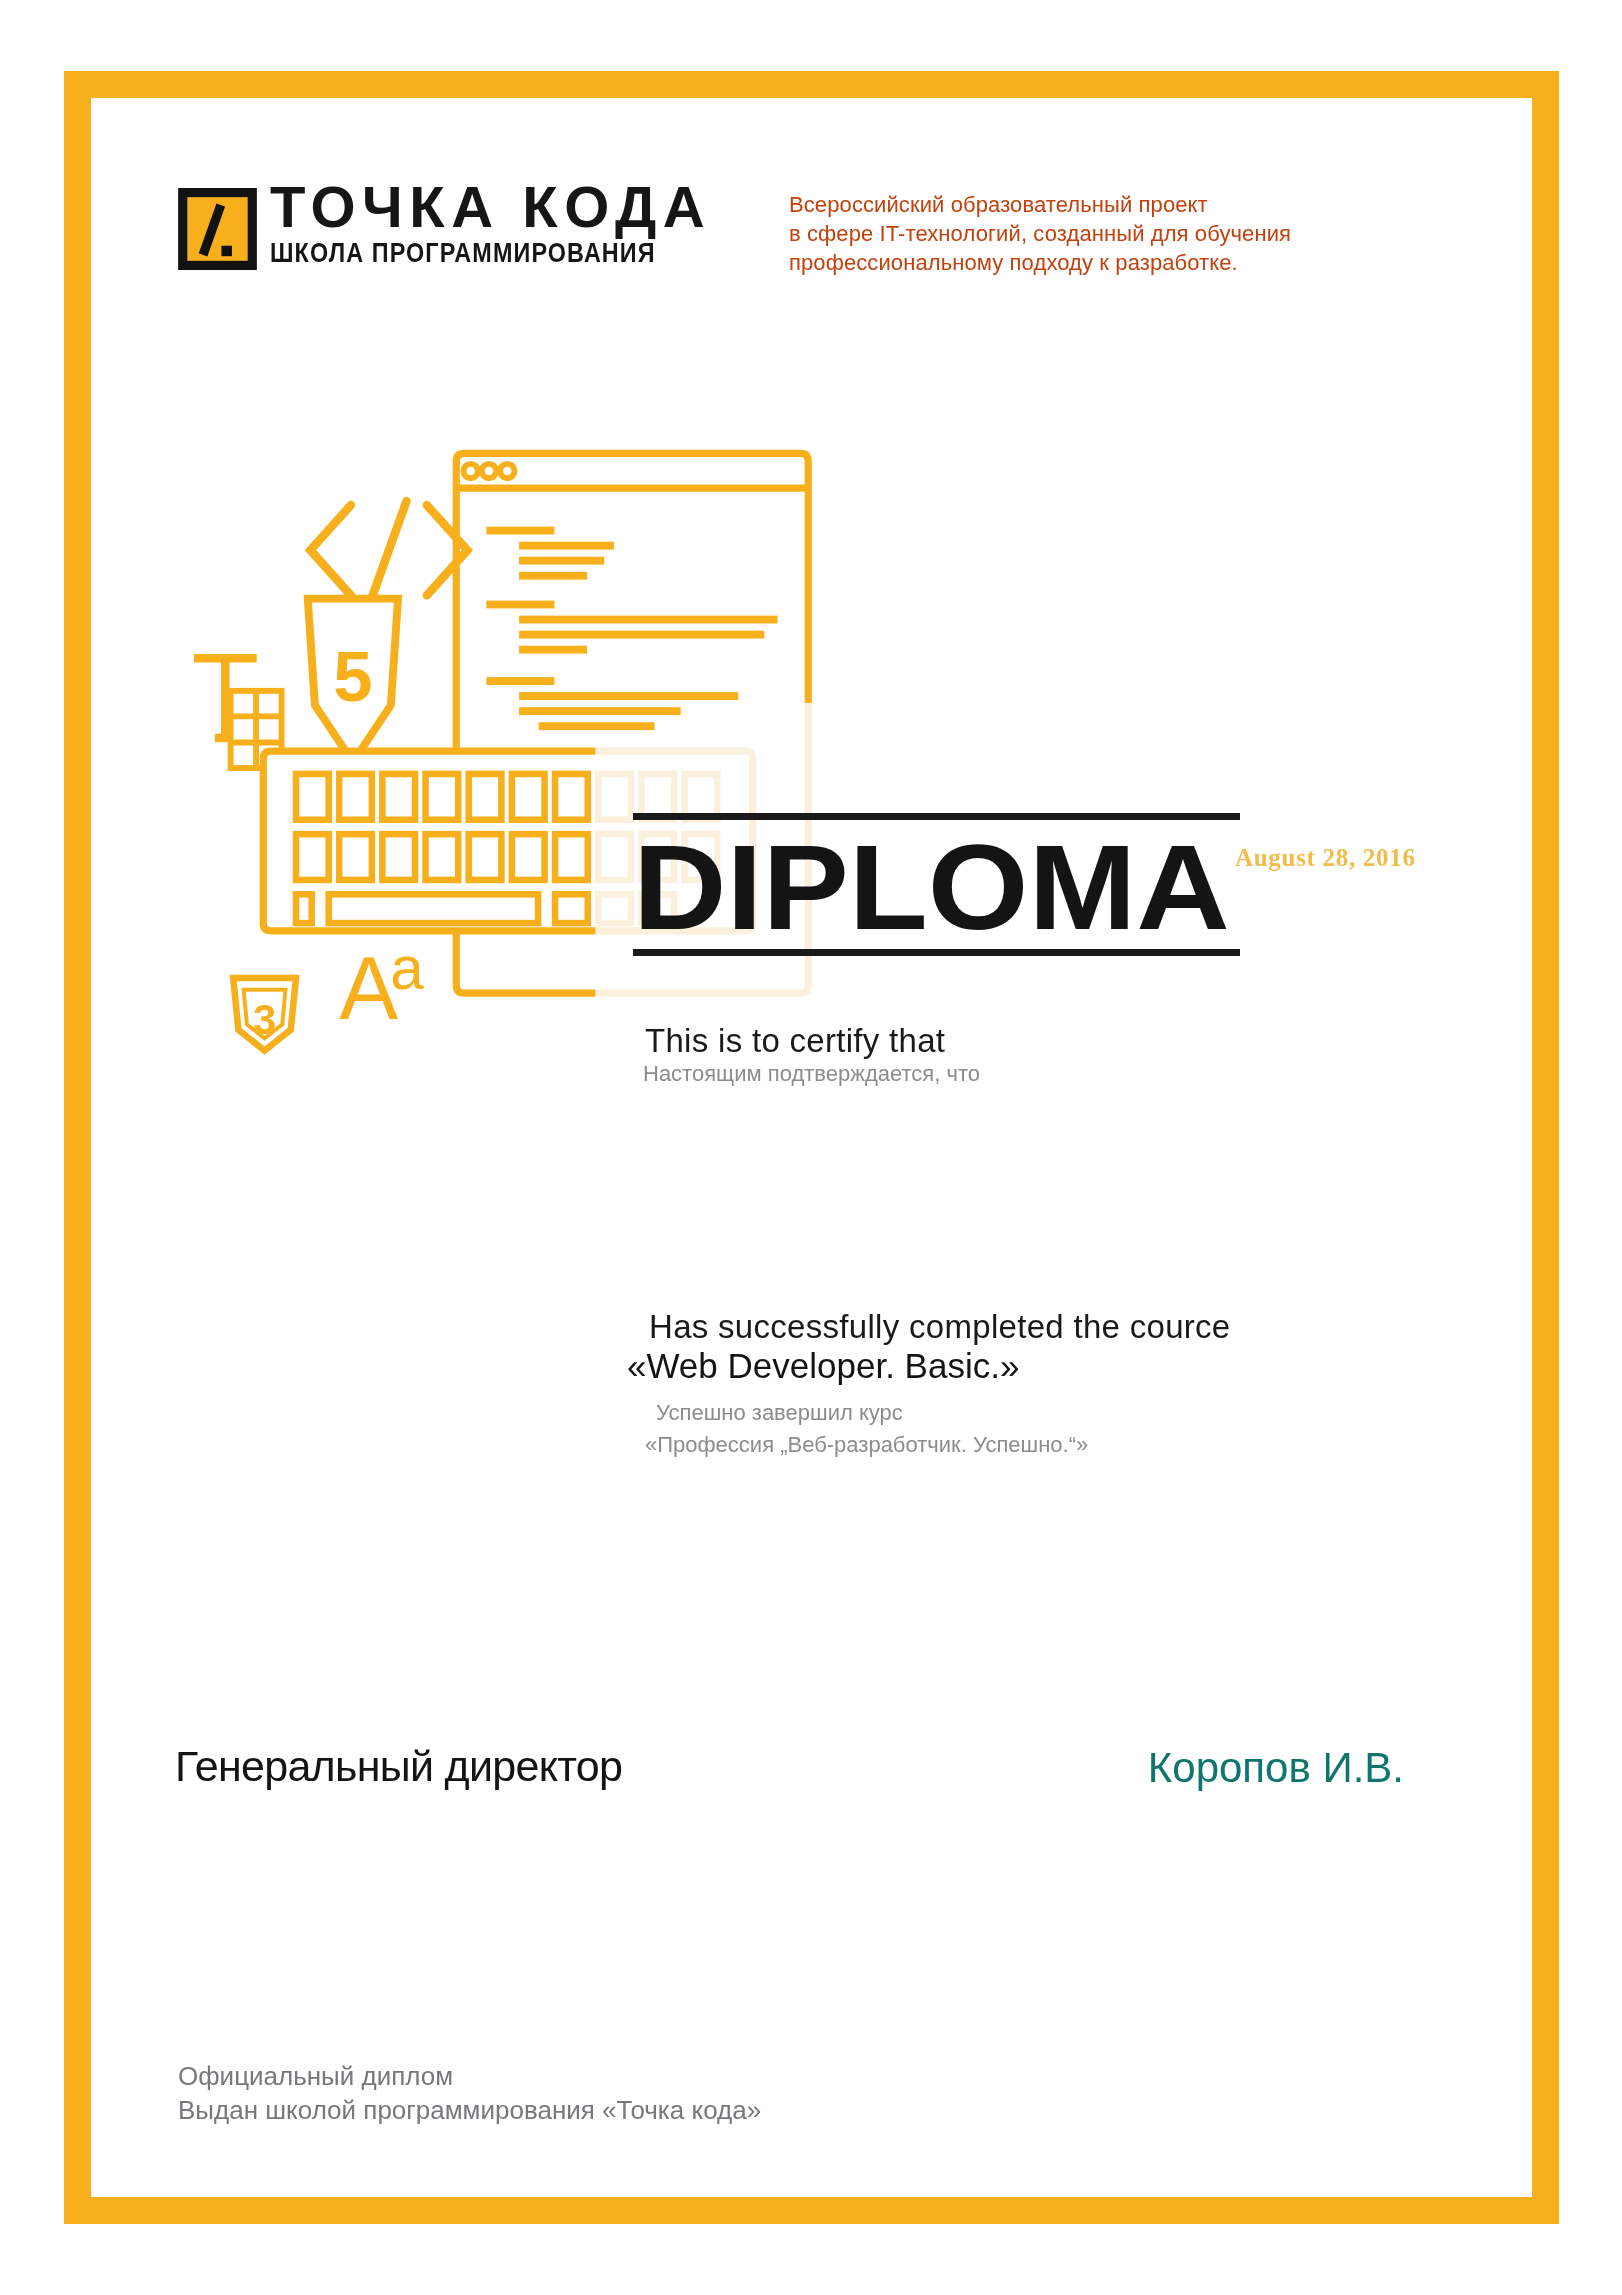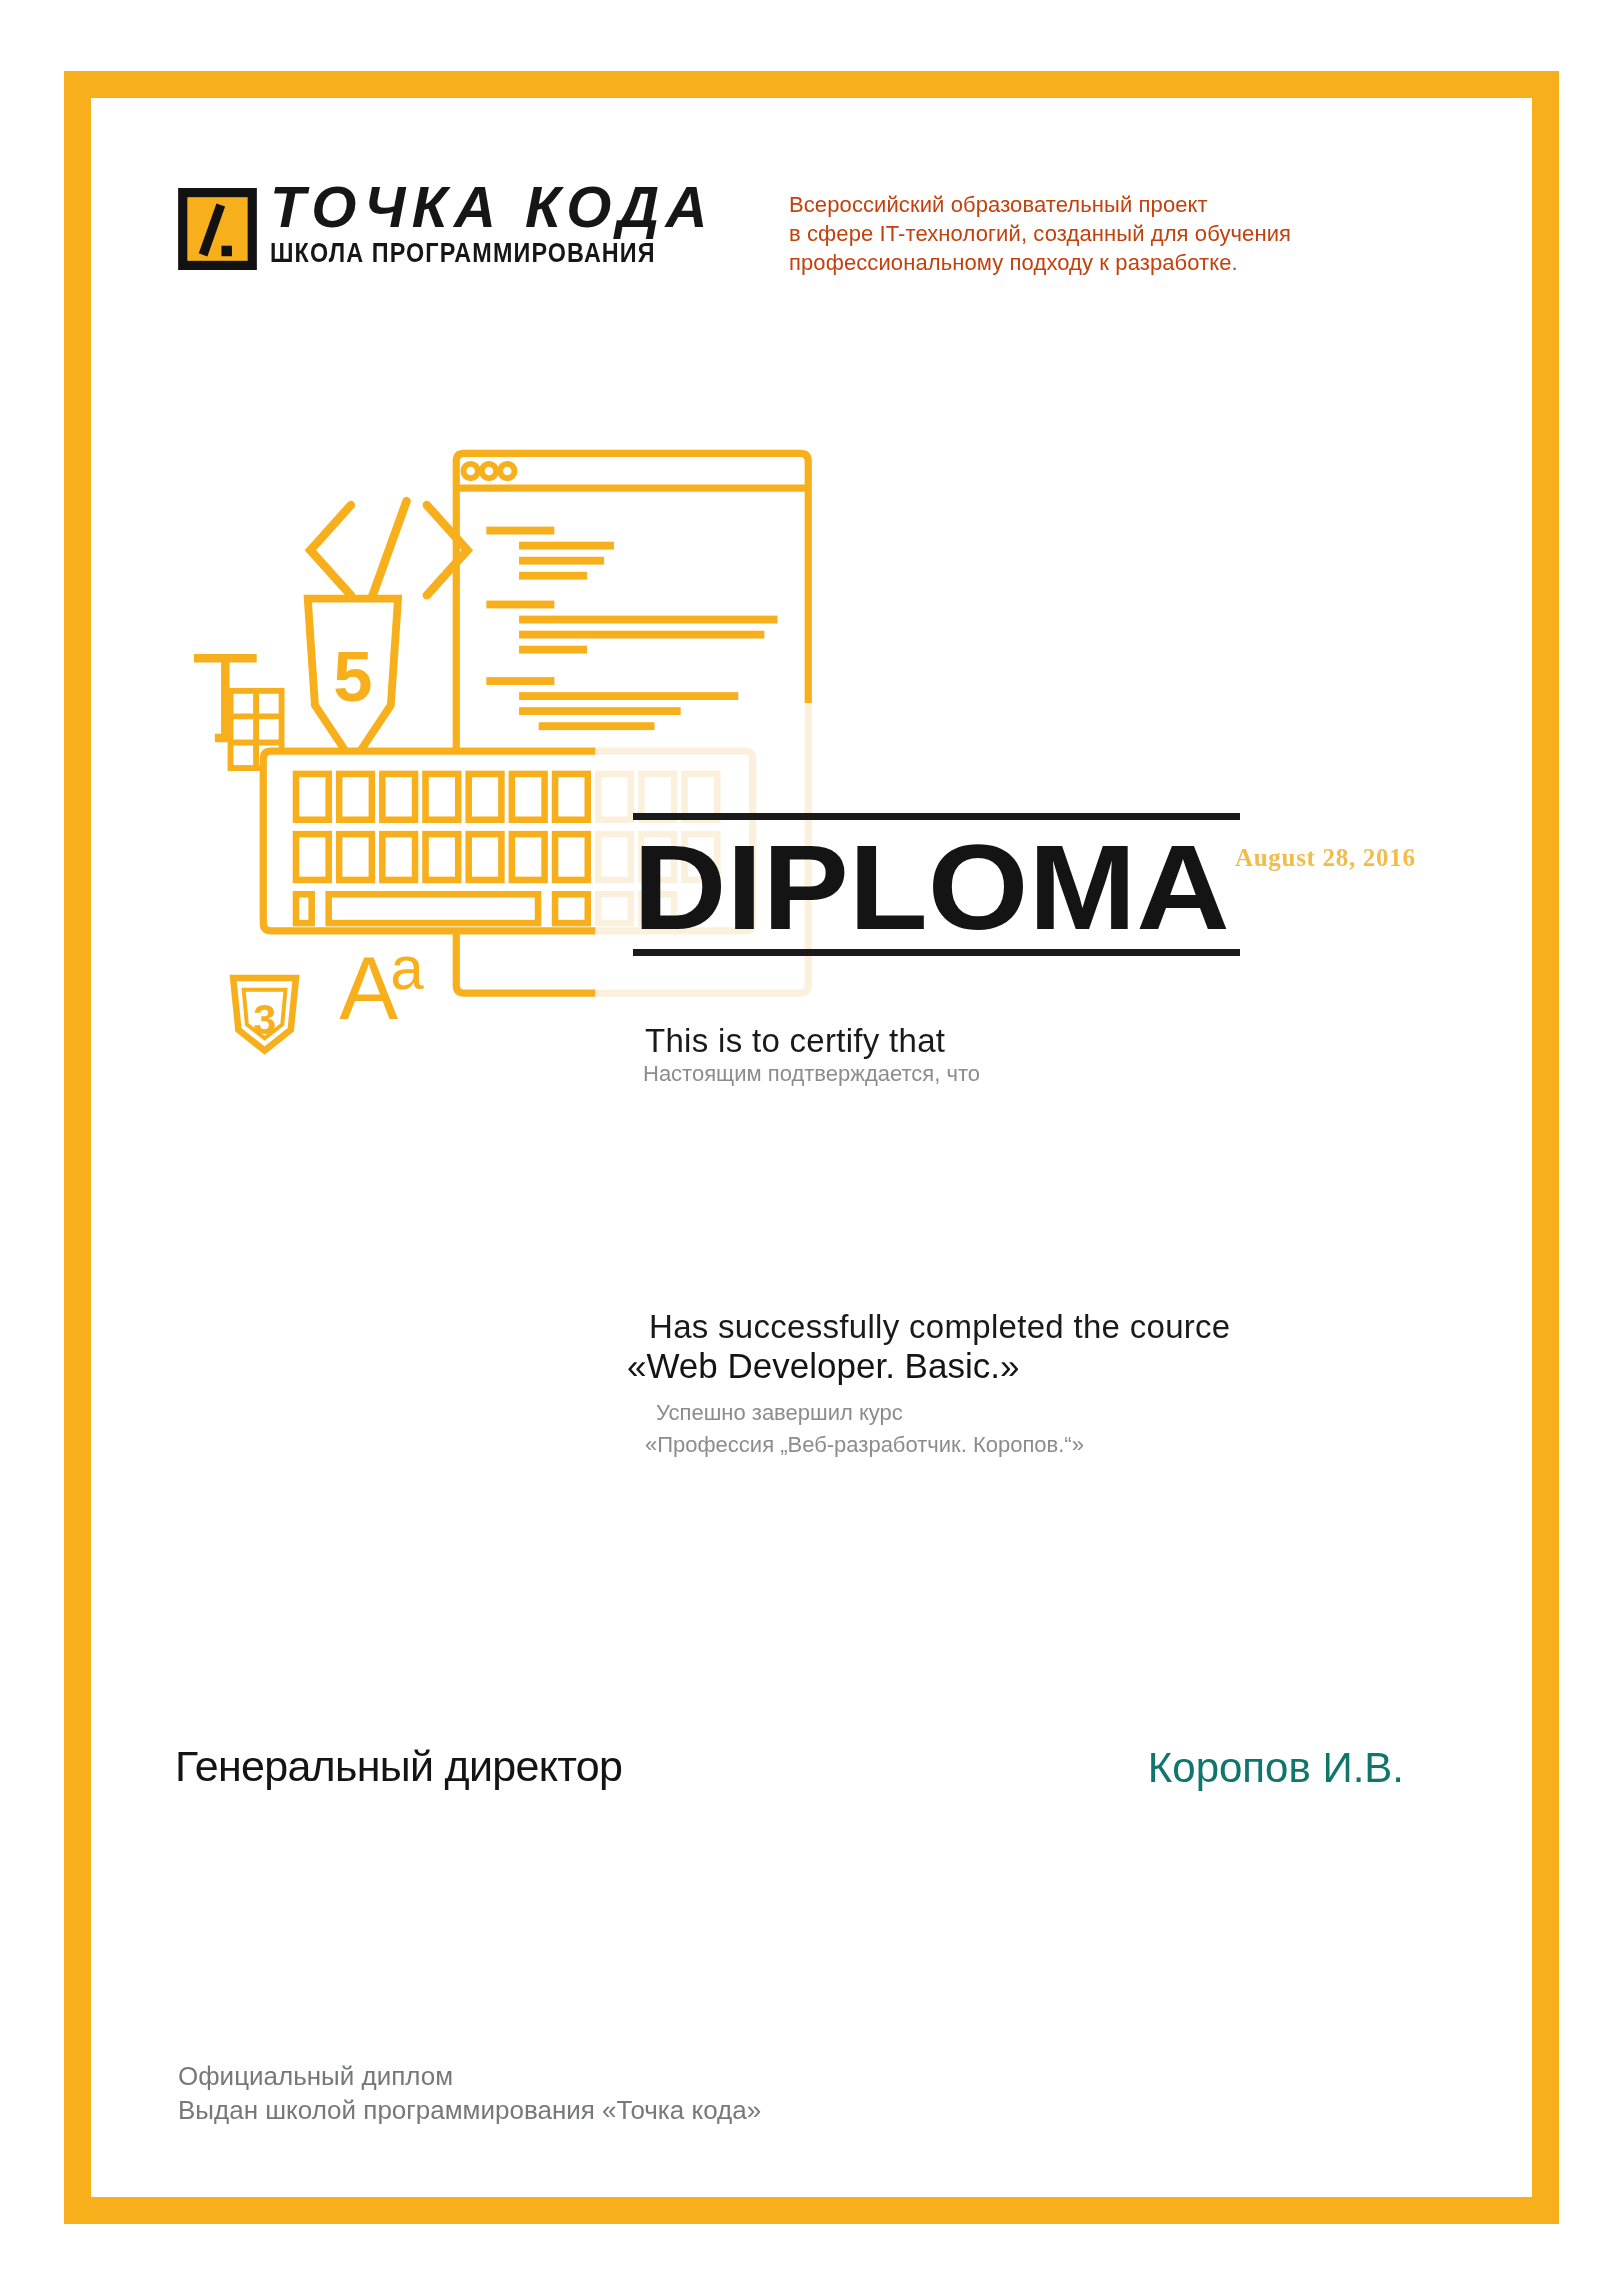--- a/index.html
+++ b/index.html
@@ -8,21 +8,21 @@
     position:relative;width:1623px;height:2295px;background:#ffffff;
     font-family:"Liberation Sans", sans-serif;overflow:hidden;margin:0 auto;
   }
   .abs{position:absolute;}
   .frame{
     left:64px;top:71px;right:64px;bottom:71px;
     border:27px solid #F7AF1C;
   }
   .brand-name{
     left:270px;top:178px;font-size:58px;font-weight:700;color:#161616;
-    letter-spacing:6.5px;line-height:1;white-space:nowrap;font-style:italic;
+    letter-spacing:6.5px;line-height:1;white-space:nowrap;
   }
   .brand-subtitle{
     left:270px;top:239px;font-size:27.5px;font-weight:700;color:#161616;
     letter-spacing:1.3px;line-height:1;white-space:nowrap;
     transform:scaleX(0.85);transform-origin:left top;
   }
   .intro{
     left:789px;top:182px;font-size:22px;color:#c2410c;line-height:29px;
     letter-spacing:0.1px;
     margin-top:8px;
@@ -172,21 +172,21 @@
   </svg>
   <div class="abs rule rule-bottom"></div>
   <div class="abs diploma-date">August 28, 2016</div>
 
   <div class="abs certify-en">This is to certify that</div>
   <div class="abs certify-ru">Настоящим подтверждается, что</div>
 
   <div class="abs course-en">Has successfully completed the cource</div>
   <div class="abs course-name">«Web Developer. Basic.»</div>
   <div class="abs course-ru1">Успешно завершил курс</div>
-  <div class="abs course-ru2">«Профессия „Веб-разработчик. Коропов.“»</div>
+  <div class="abs course-ru2">«Профессия „Веб-разработчик. Успешно.“»</div>
 
   <div class="abs sig-role">Генеральный директор</div>
   <div class="abs sig-name">Коропов И.В.</div>
 
   <div class="abs footer-line1">Официальный диплом</div>
   <div class="abs footer-line2">Выдан школой программирования «Точка кода»</div>
 
 </div>
 
 

